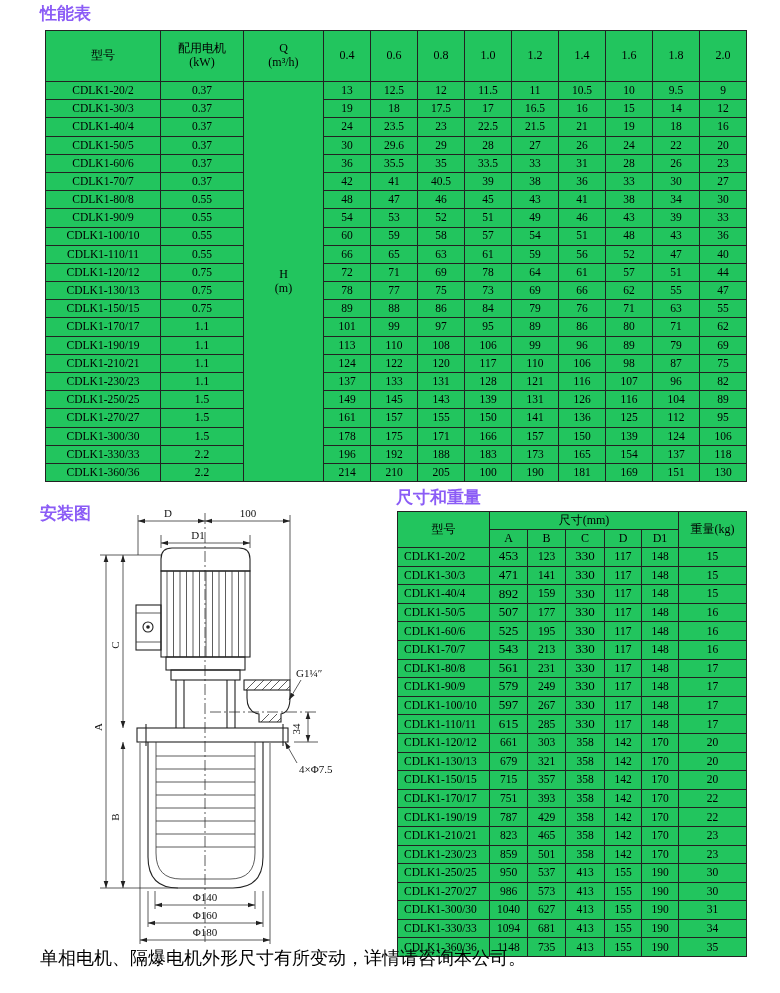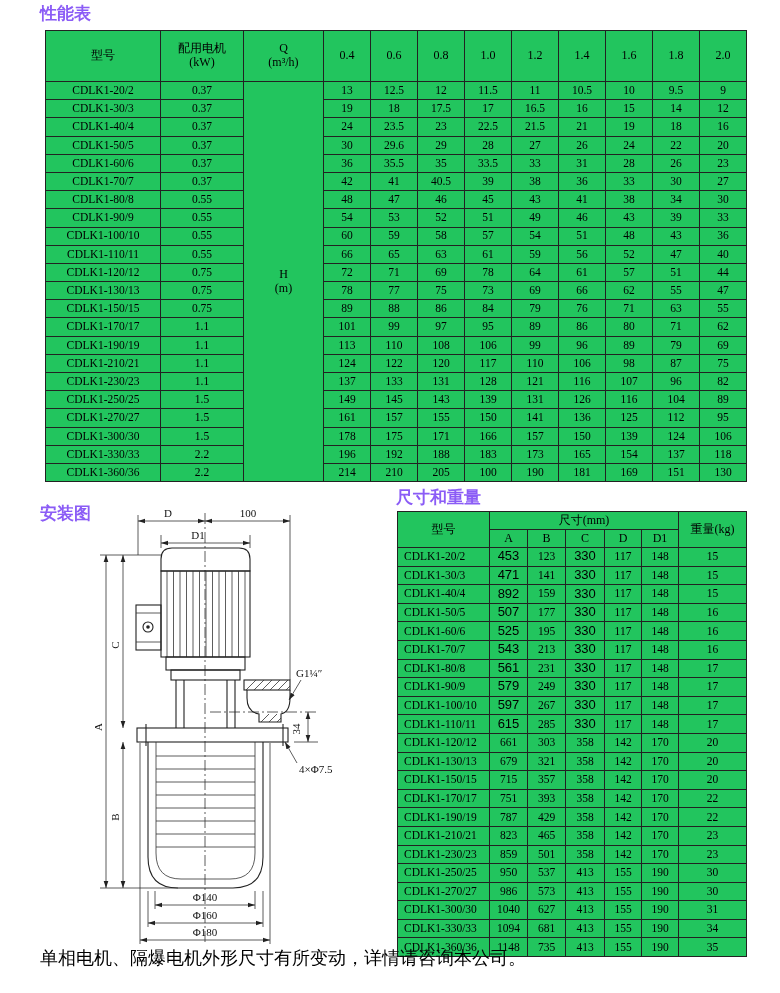--- a/index.html
+++ b/index.html
@@ -23,21 +23,21 @@
   #perf-table{left:45px;top:30px;width:702px;}
   #perf-table thead th{height:50px;font-size:12px;}
   #perf-table tbody td{height:17.2px;}
 
   #dim-table{left:397px;top:511px;width:349px;}
   #dim-table thead th{height:17px;font-size:12px;}
   #dim-table tbody td{height:17.6px;}
 
   .hcell{white-space:pre-line;font-size:12px;}
   .dimmodel{text-align:left;padding-left:6px;}
-  .altnum{font-family:Liberation Sans, sans-serif;font-size:13px;}
+  .altnum{font-family:Liberation Serif, serif;font-size:13px;}
 
   #install-svg{position:absolute;left:50px;top:505px;}
   #install-svg .ln{stroke:#222;fill:none;stroke-width:1.1;}
   #install-svg .dim{stroke:#333;fill:none;stroke-width:0.8;}
   #install-svg .cl{stroke:#333;fill:none;stroke-width:0.8;stroke-dasharray:11 3 2 3;}
   #install-svg text{font-size:11px;font-family:"Liberation Serif","DejaVu Serif",serif;fill:#111;}
 
   #footnote{position:absolute;left:40px;top:946px;font-size:18px;}
 </style>
 </head>

